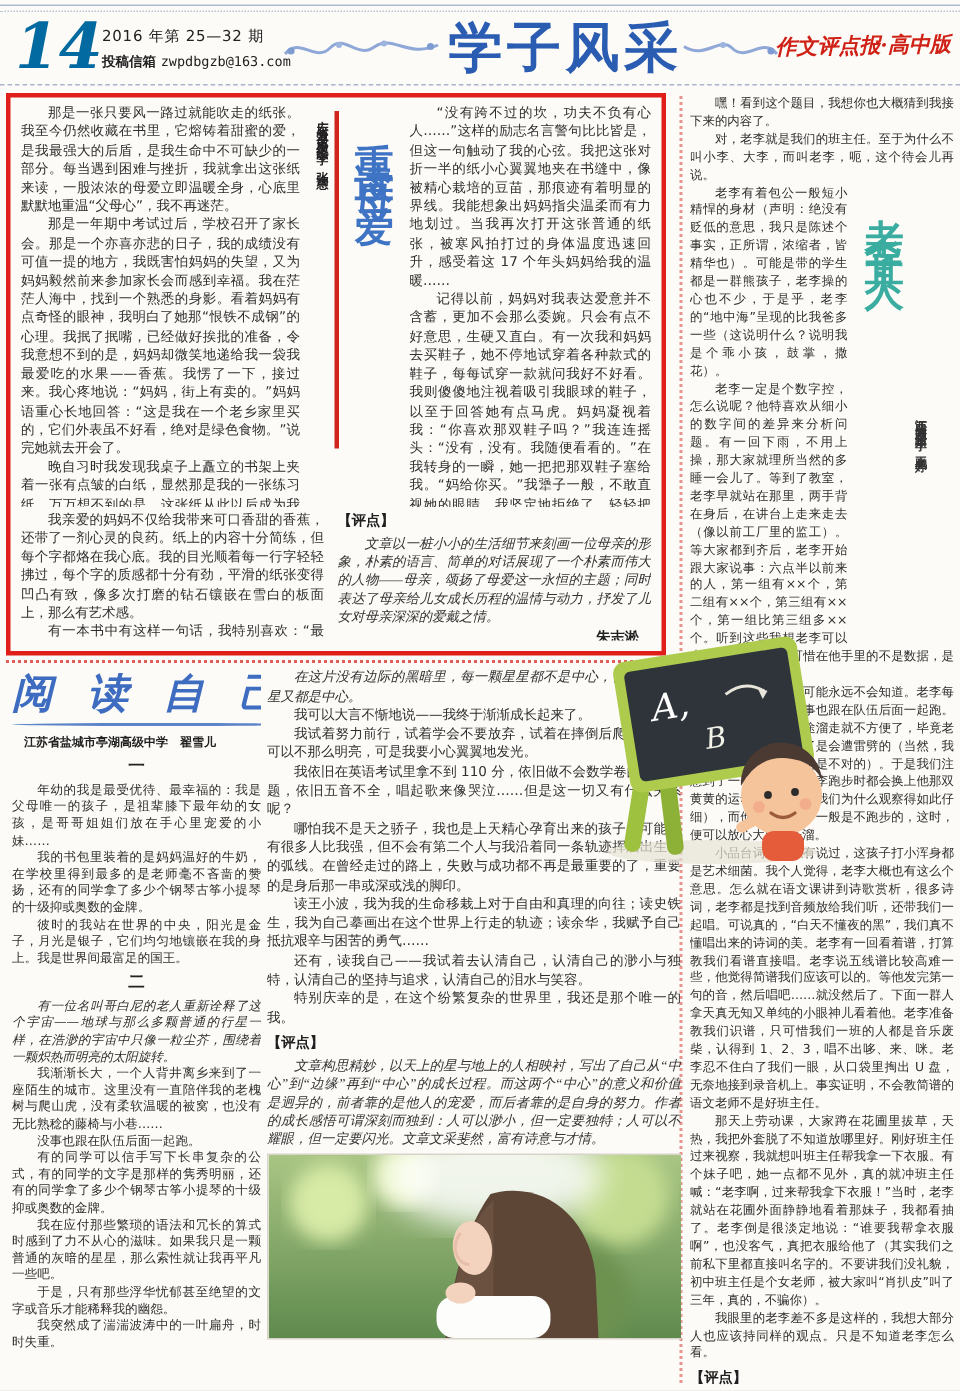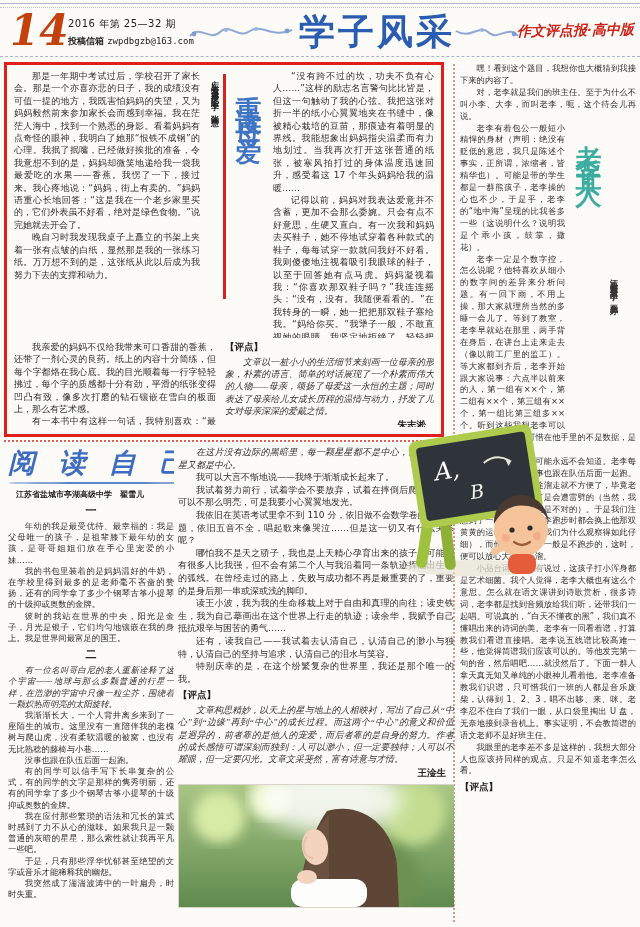--- a/index.html
+++ b/index.html
@@ -4,21 +4,21 @@
 <style>
   html,body{margin:0;padding:0;background:#e9e7e2;}
   .page{position:relative;width:640px;height:927px;margin:0 auto;background:#fcfbf7;overflow:hidden;
         font-family:"DejaVu Sans",sans-serif;color:#2e2e2e;}
   
   .hdr{position:absolute;left:0;top:0;width:640px;height:58px;}
   .hdr-topline{position:absolute;left:0;top:3px;width:640px;border-top:1px solid #aeb9cf;}
   .hdr-topline2{position:absolute;left:0;top:7px;width:640px;border-top:1px dotted #b9c2d6;}
   .hdr-botline{position:absolute;left:0;top:56px;width:640px;border-top:1px dashed #a9b4cc;}
   .pageno{position:absolute;left:10px;top:8px;font-size:42px;font-weight:bold;font-style:italic;
-          color:#c2410c;font-family:"DejaVu Serif",serif;line-height:46px;}
+          color:#0369a1;font-family:"DejaVu Serif",serif;line-height:46px;}
   .issueblock{position:absolute;left:68px;top:17px;}
   .issue{font-size:10px;color:#222;letter-spacing:.5px;}
   .mailbox{font-size:9px;color:#222;margin-top:4px;font-weight:bold;}
   .mailbox .mbx{font-weight:normal;font-family:"DejaVu Sans Mono",monospace;}
   .flourish{position:absolute;top:22px;}
   .flourish.fl{left:186px;}
   .flourish.fr{left:452px;}
   .sectitle{position:absolute;left:299px;top:8px;font-size:36px;font-weight:bold;color:#2a5db2;
             letter-spacing:3px;font-family:"DejaVu Serif",serif;white-space:nowrap;text-align:center;}
   .brand{position:absolute;right:6px;top:22px;font-size:14px;font-weight:bold;font-style:italic;
@@ -101,20 +101,21 @@
       <circle cx="62" cy="12" r="2.4" fill="#7f9cd2"></circle>
         <circle cx="30" cy="8" r="2" fill="#9db4de"></circle>
     </svg>
     <div class="brand">作文评点报·高中版</div>
     <div class="hdr-botline"></div>
   </div>
 
   <div class="redbox art">
     <div class="rb-top">
       <div class="rb-c1">
+        <p>那是一张只要风一路过就能吹走的纸张。我至今仍然收藏在书里，它熔铸着甜蜜的爱，是我最强大的后盾，是我生命中不可缺少的一部分。每当遇到困难与挫折，我就拿出这张纸来读，一股浓浓的母爱立即温暖全身，心底里默默地重温“父母心”，我不再迷茫。</p>
         <p>那是一年期中考试过后，学校召开了家长会。那是一个亦喜亦悲的日子，我的成绩没有可值一提的地方，我既害怕妈妈的失望，又为妈妈毅然前来参加家长会而感到幸福。我在茫茫人海中，找到一个熟悉的身影。看着妈妈有点奇怪的眼神，我明白了她那“恨铁不成钢”的心理。我抿了抿嘴，已经做好挨批的准备，令我意想不到的是，妈妈却微笑地递给我一袋我最爱吃的水果——香蕉。我愣了一下，接过来。我心疼地说：“妈妈，街上有卖的。”妈妈语重心长地回答：“这是我在一个老乡家里买的，它们外表虽不好看，绝对是绿色食物。”说完她就去开会了。</p>
         <p>晚自习时我发现我桌子上矗立的书架上夹着一张有点皱的白纸，显然那是我的一张练习纸。万万想不到的是，这张纸从此以后成为我努力下去的支撑和动力。</p>
       </div>
       <div class="rb-author">广东省云浮市邓发纪念中学　张泃慧</div>
       <div class="rb-titleband">
         <div class="rb-redline"></div>
         <div class="rb-title">重读母爱</div>
       </div>
       <div class="rb-c2">
         <p>“没有跨不过的坎，功夫不负有心人……”这样的励志名言警句比比皆是，但这一句触动了我的心弦。我把这张对折一半的纸小心翼翼地夹在书缝中，像被精心栽培的豆苗，那痕迹有着明显的界线。我能想象出妈妈指尖温柔而有力地划过。当我再次打开这张普通的纸张，被寒风拍打过的身体温度迅速回升，感受着这 17 个年头妈妈给我的温暖……</p>
@@ -160,21 +161,20 @@
     <p class="ital">在这片没有边际的黑暗里，每一颗星星都不是中心，但每一颗星星又都是中心。</p>
     <p>我可以大言不惭地说——我终于渐渐成长起来了。</p>
     <p>我试着努力前行，试着学会不要放弃，试着在摔倒后爬起……我可以不那么明亮，可是我要小心翼翼地发光。</p>
     <p>我依旧在英语考试里拿不到 110 分，依旧做不会数学卷的最后一题，依旧五音不全，唱起歌来像哭泣……但是这一切又有什么关系呢？</p>
     <p>哪怕我不是天之骄子，我也是上天精心孕育出来的孩子。可能会有很多人比我强，但不会有第二个人与我沿着同一条轨迹挥洒出生命的弧线。在曾经走过的路上，失败与成功都不再是最重要的了，重要的是身后那一串或深或浅的脚印。</p>
     <p>读王小波，我为我的生命移栽上对于自由和真理的向往；读史铁生，我为自己摹画出在这个世界上行走的轨迹；读余华，我赋予自己抵抗艰辛与困苦的勇气……</p>
     <p>还有，读我自己——我试着去认清自己，认清自己的渺小与独特，认清自己的坚持与追求，认清自己的泪水与笑容。</p>
     <p>特别庆幸的是，在这个纷繁复杂的世界里，我还是那个唯一的我。</p>
     <div class="cmt-label">【评点】</div>
     <div class="cmt-text">文章构思精妙，以天上的星与地上的人相映衬，写出了自己从“中心”到“边缘”再到“中心”的成长过程。而这两个“中心”的意义和价值是迥异的，前者靠的是他人的宠爱，而后者靠的是自身的努力。作者的成长感悟可谓深刻而独到：人可以渺小，但一定要独特；人可以不耀眼，但一定要闪光。文章文采斐然，富有诗意与才情。</div>
-    <div class="cmt-sig">王淦生</div>
     <div class="photo">
       <svg width="276" height="122" viewBox="0 0 276 122">
         <defs>
           <linearGradient id="bgG" x1="0" y1="0" x2="0" y2="1">
             <stop offset="0" stop-color="#a9c584"></stop>
               <stop offset="1" stop-color="#5f8a4e"></stop>
           </linearGradient>
           <filter id="blur6">
               <feGaussianBlur stdDeviation="6"></feGaussianBlur>
             </filter>
@@ -202,20 +202,21 @@
     <p>嘿！看到这个题目，我想你也大概猜到我接下来的内容了。</p>
     <p>对，老李就是我们的班主任。至于为什么不叫小李、大李，而叫老李，呃，这个待会儿再说。</p>
     <div class="lao-titleblock">
       <div class="lao-title">老李其人</div>
       <div class="lao-author">江西省兴国县平川中学　王鹏婷</div>
     </div>
     <p>老李有着包公一般短小精悍的身材（声明：绝没有贬低的意思，我只是陈述个事实，正所谓，浓缩者，皆精华也）。可能是带的学生都是一群熊孩子，老李操的心也不少，于是乎，老李的“地中海”呈现的比我爸多一些（这说明什么？说明我是个乖小孩，鼓掌，撒花）。</p>
     <p>老李一定是个数字控，怎么说呢？他特喜欢从细小的数字间的差异来分析问题。有一回下雨，不用上操，那大家就理所当然的多睡一会儿了。等到了教室，老李早就站在那里，两手背在身后，在讲台上走来走去（像以前工厂里的监工）。等大家都到齐后，老李开始跟大家说事：六点半以前来的人，第一组有××个，第二组有××个，第三组有××个，第一组比第三组多××个。听到这些我想老李可以去华尔街淘金了，可惜在他手里的不是数据，是我们这一大群学生。</p>
     <p>有件事不说老李可能永远不会知道。老李每天早操都会跟着，没事也跟在队伍后面一起跑。跑步的时候，谁想中途溜走就不方便了，毕竟老李就在后面，太嚣张了是会遭雷劈的（当然，我知道，想趁中途溜走也是不对的）。于是我们注意到了一个小细节，老李跑步时都会换上他那双黄黄的运动鞋（不要问我们为什么观察得如此仔细），而他穿皮鞋时，一般是不跑步的，这时，便可以放心大胆地开溜。</p>
     <p>小品台词里貌似有说过，这孩子打小浑身都是艺术细菌。我个人觉得，老李大概也有这么个意思。怎么就在语文课讲到诗歌赏析，很多诗词，老李都是找到音频放给我们听，还带我们一起唱。可说真的，“白天不懂夜的黑”，我们真不懂唱出来的诗词的美。老李有一回看着谱，打算教我们看谱直接唱。老李说五线谱比较高难一些，他觉得简谱我们应该可以的。等他发完第一句的音，然后唱吧……就没然后了。下面一群人拿天真无知又单纯的小眼神儿看着他。老李准备教我们识谱，只可惜我们一班的人都是音乐废柴，认得到 1、2、3，唱不出哆、来、咪。老李忍不住白了我们一眼，从口袋里掏出 U 盘，无奈地接到录音机上。事实证明，不会教简谱的语文老师不是好班主任。</p>
+    <p>那天上劳动课，大家蹲在花圃里拔草，天热，我把外套脱了不知道放哪里好。刚好班主任过来视察，我就想叫班主任帮我拿一下衣服。有个妹子吧，她一点都不见外，真的就冲班主任喊：“老李啊，过来帮我拿下衣服！”当时，老李就站在花圃外面静静地看着那妹子，我都看抽了。老李倒是很淡定地说：“谁要我帮拿衣服啊”，也没客气，真把衣服给他了（其实我们之前私下里都直接叫名字的。不要讲我们没礼貌，初中班主任是个女老师，被大家叫“肖扒皮”叫了三年，真的，不骗你）。</p>
     <p>我眼里的老李差不多是这样的，我想大部分人也应该持同样的观点。只是不知道老李怎么看。</p>
     <div class="cmt-label">【评点】</div>
 
   </div>
 
   <div class="board">
     <svg width="174" height="162" viewBox="0 0 174 162">
       <ellipse cx="85" cy="150" rx="70" ry="8" fill="#e7e3d6" opacity="0.7"></ellipse>
       <rect x="30" y="92" width="11" height="58" rx="5" fill="#9ec13f" transform="rotate(9 35 120)"></rect>
       <rect x="52" y="96" width="11" height="56" rx="5" fill="#8db037" transform="rotate(-7 57 124)"></rect>

